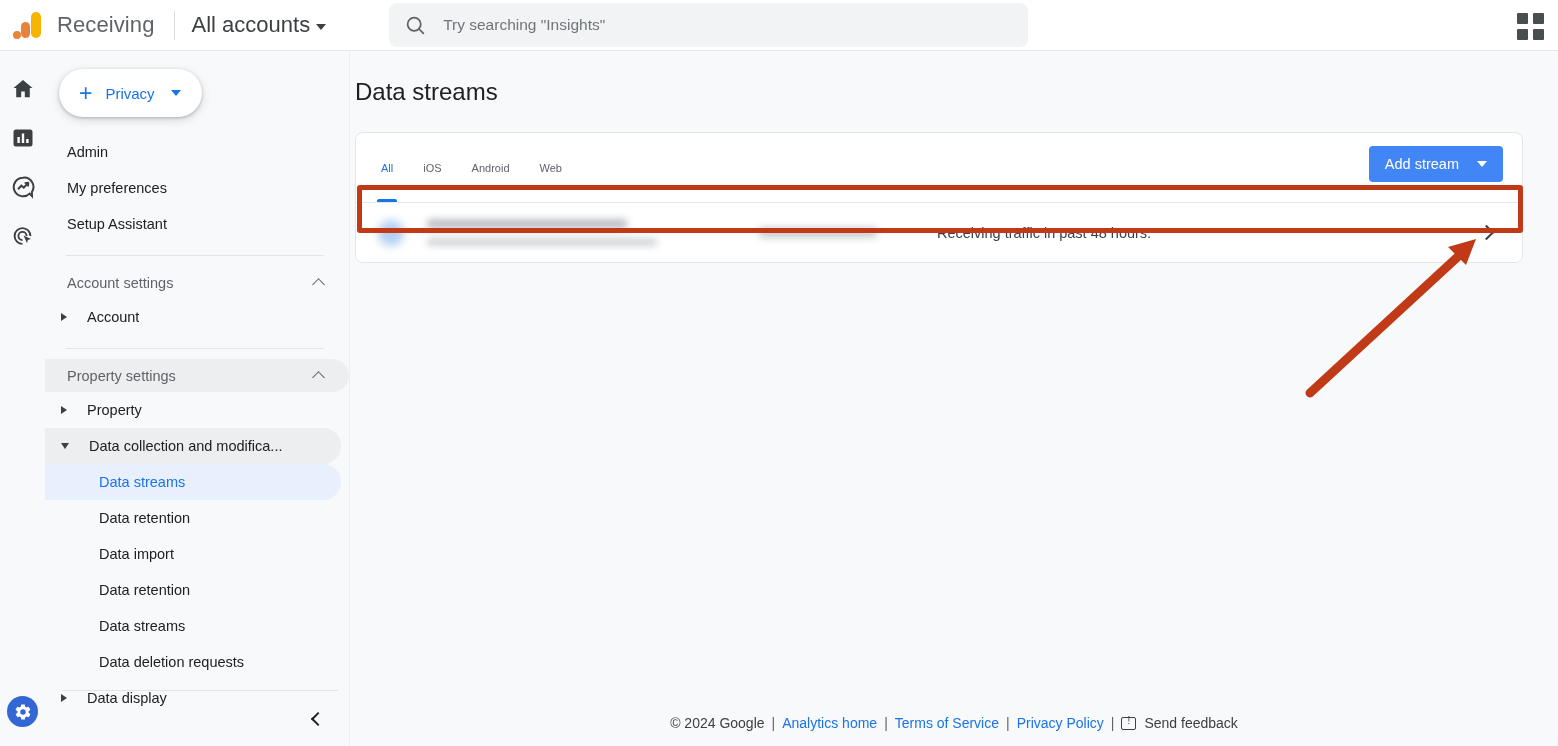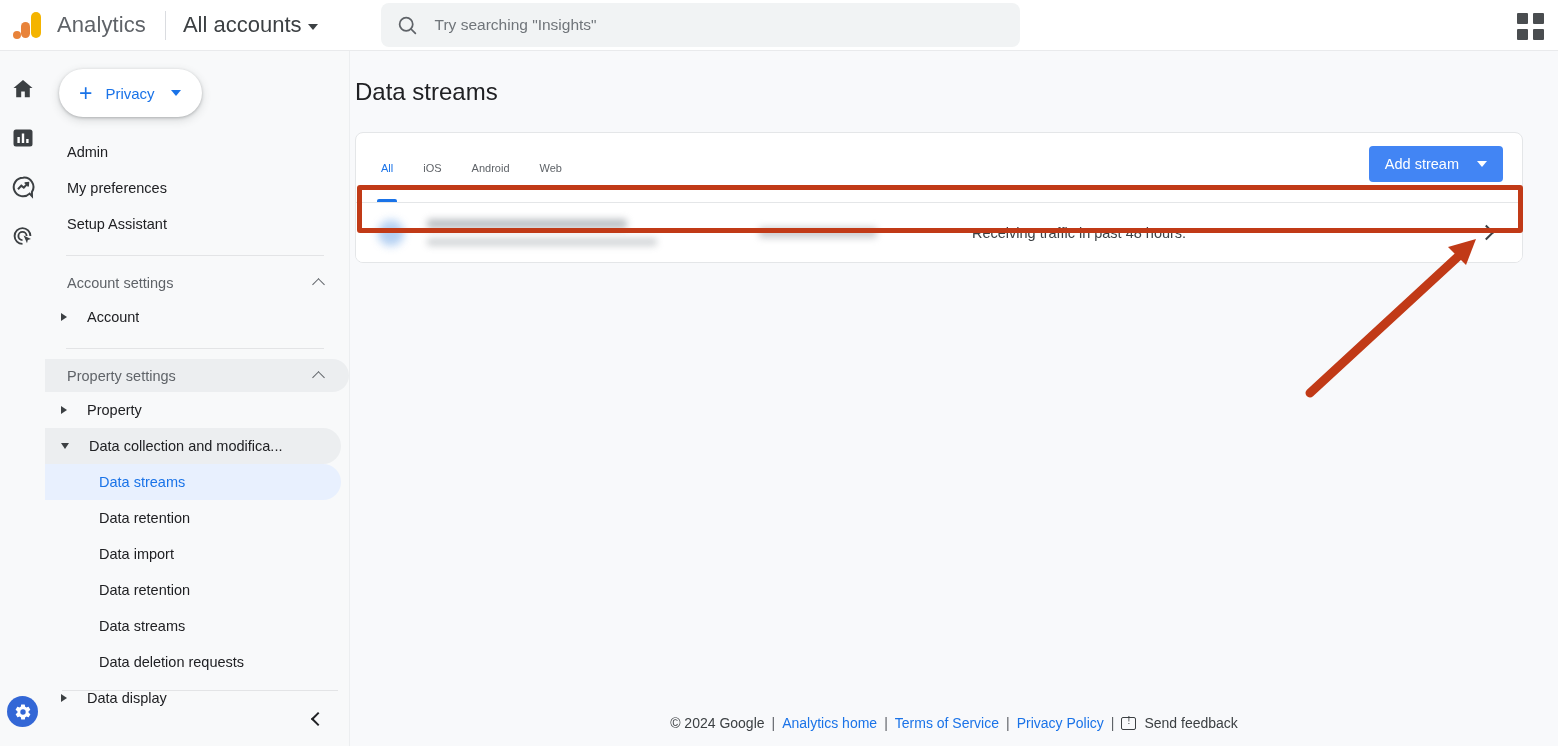--- a/index.html
+++ b/index.html
@@ -216,21 +216,21 @@
   .blur-line {
     background: #9aa0a6; border-radius: 3px; filter: blur(3.6px); opacity: .65;
   }
   .bl-1 { width: 200px; height: 10px; }
   .bl-2 { width: 230px; height: 8px; margin-top: 9px; opacity: .45; }
   .stream-id {
     margin-left: 42px; width: 118px; height: 11px;
     background: #9aa0a6; border-radius: 3px; filter: blur(3.6px); opacity: .5;
   }
   .stream-status {
-    margin-left: 95px; font-size: 14.5px; color: #3c4043; flex: 1;
+    margin-left: 60px; font-size: 14.5px; color: #3c4043; flex: 1;
   }
   .chev-right-ic {
     width: 11px; height: 11px; border-right: 2px solid #3c4043;
     border-top: 2px solid #3c4043; transform: rotate(45deg); margin-right: 9px;
   }
 
   
   .footer {
     position: absolute; bottom: 0; left: 350px; width: 1208px; height: 46px;
     display: flex; align-items: center; justify-content: center;
@@ -261,21 +261,21 @@
 </style>
 </head>
 <body>
 
 <div class="topbar">
   <div class="ga-logo">
     <div class="dot"></div>
     <div class="bar-mid"></div>
     <div class="bar-tall"></div>
   </div>
-  <div class="brand-name">Analytics</div>
+  <div class="brand-name">Receiving</div>
   <div class="tb-divider"></div>
   <div class="acct-switch">
     <span>All accounts</span>
     <span class="caret-dn"></span>
   </div>
   <div class="searchbar">
     <svg width="21" height="21" viewBox="0 0 24 24">
       <path fill="none" stroke="#5f6368" stroke-width="2" d="M10.5 3a7.5 7.5 0 1 0 0 15 7.5 7.5 0 0 0 0-15z"></path>
       <line x1="16" y1="16" x2="21" y2="21" stroke="#5f6368" stroke-width="2" stroke-linecap="round"></line>
     </svg>

